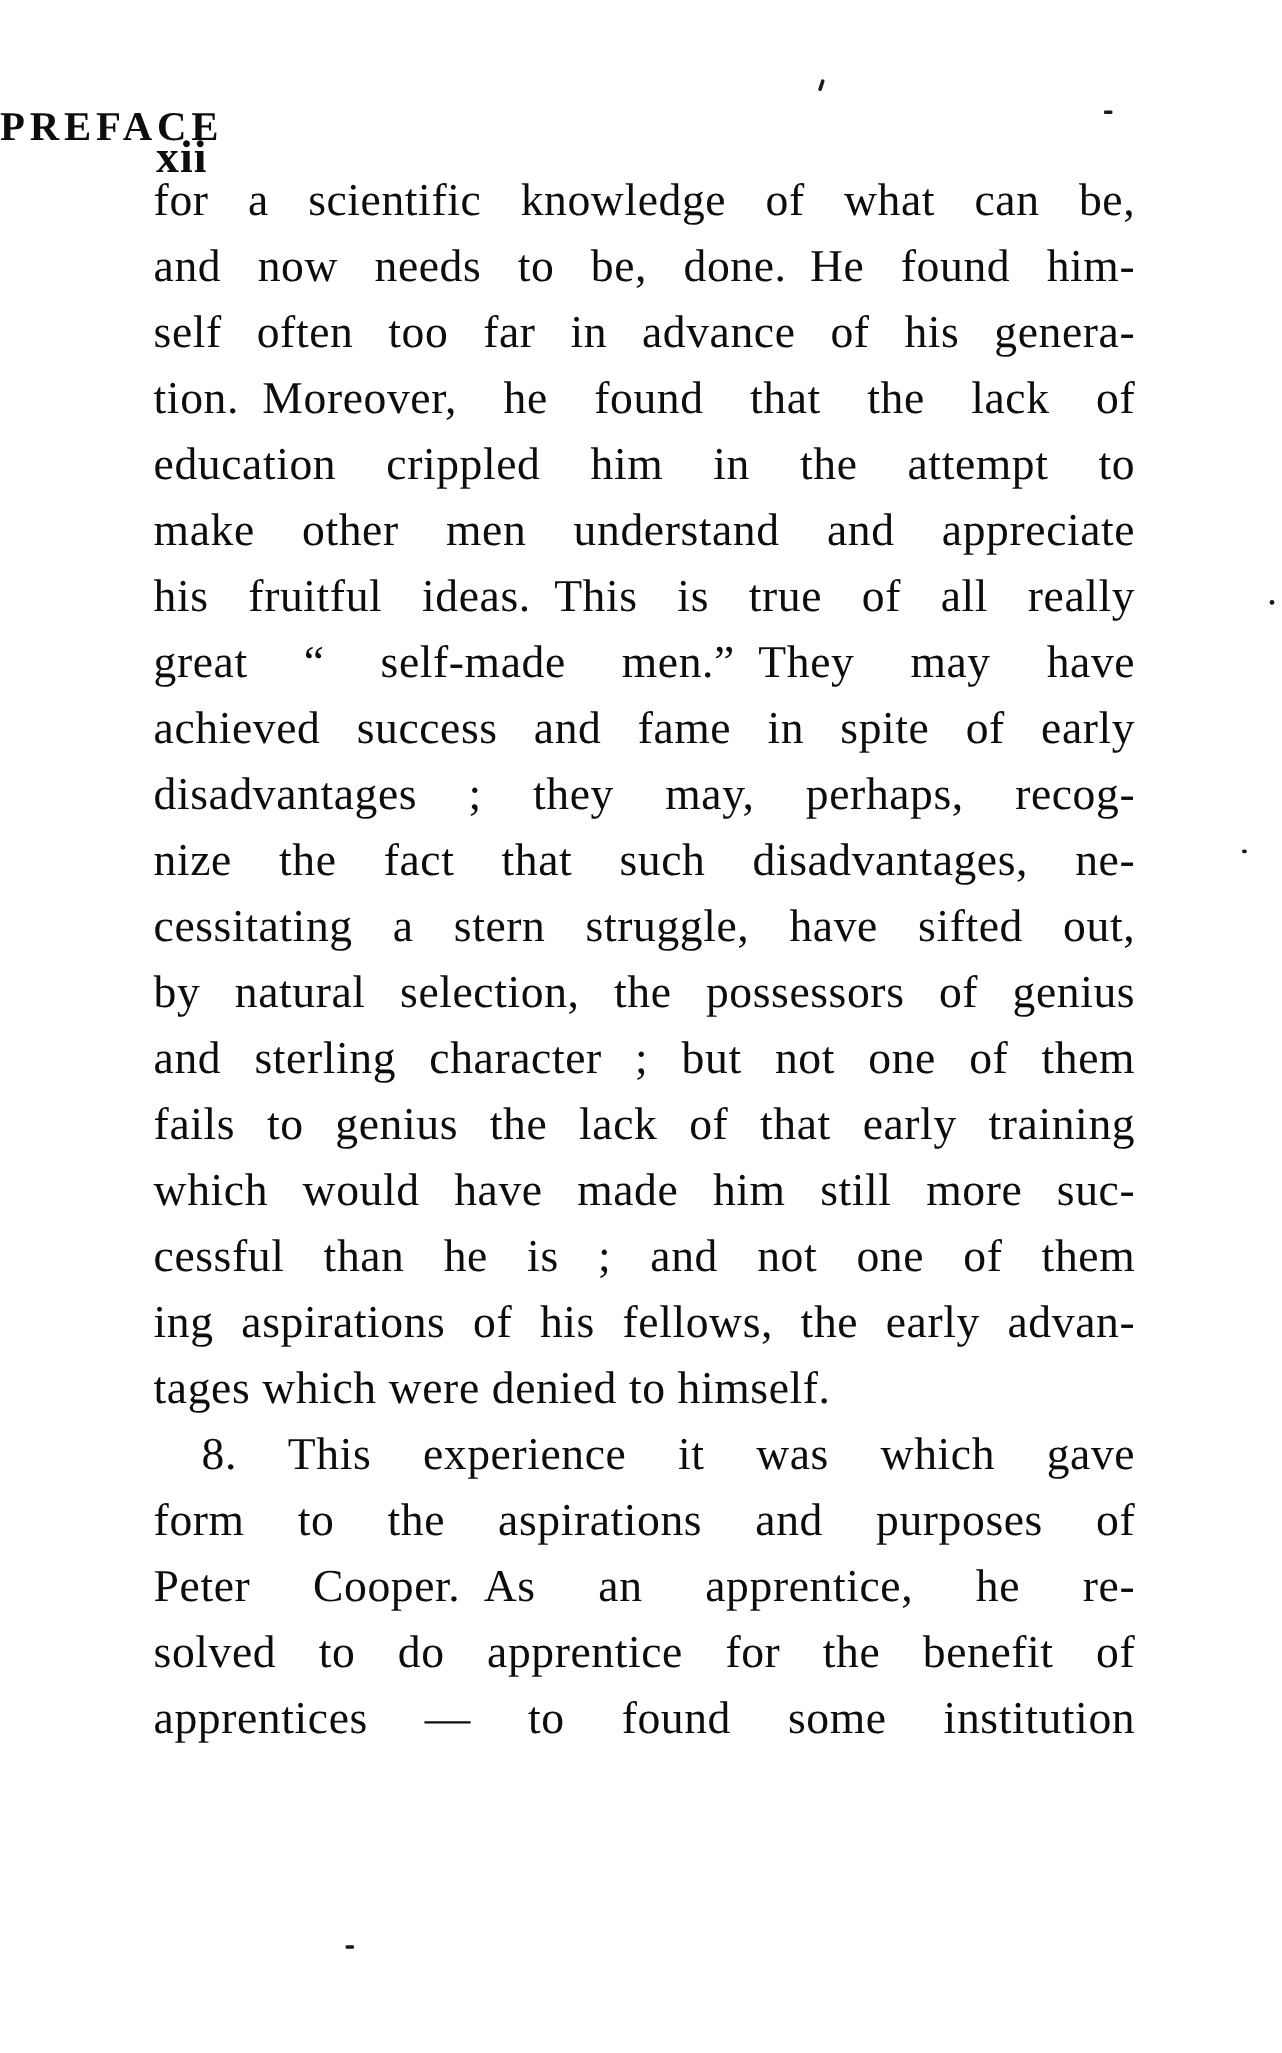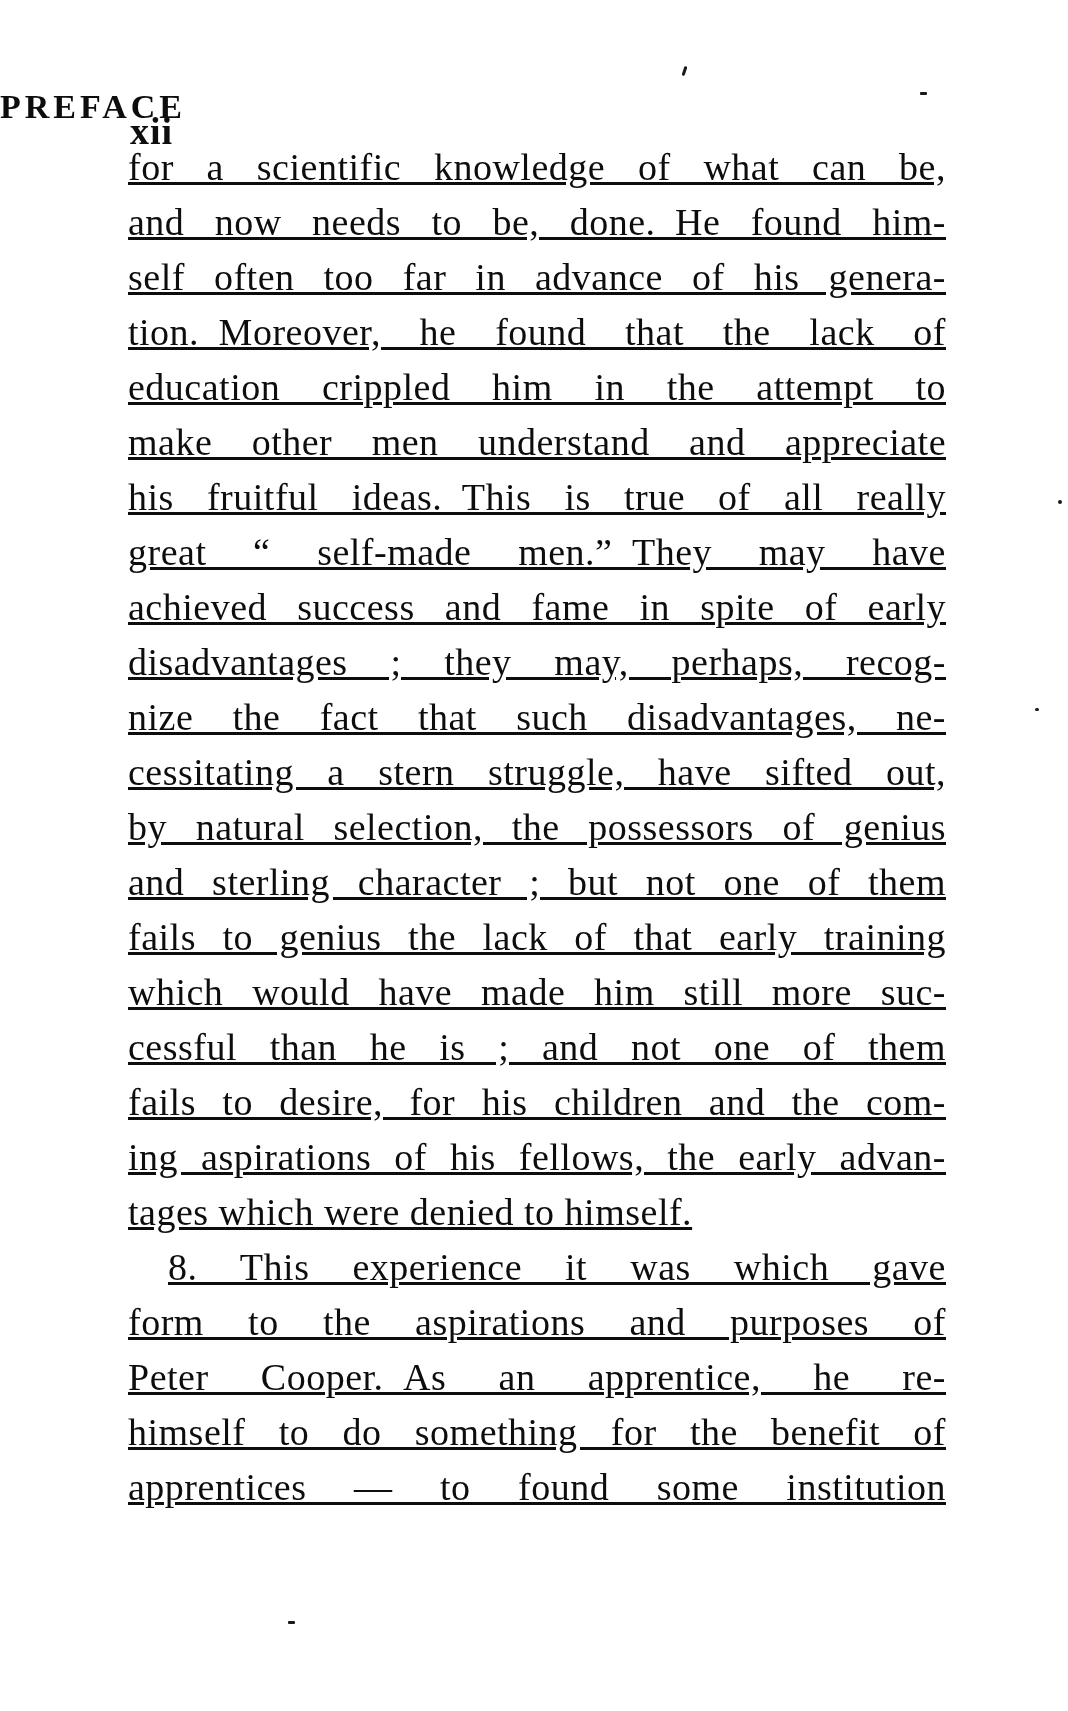--- a/index.html
+++ b/index.html
@@ -54,21 +54,20 @@
     left: 128px;
     top: 140px;
     width: 818px;
   }
   .line {
     height: 55px;
     line-height: 55px;
     font-size: 38px;
     text-align: left;
     letter-spacing: 0.5px;
-    text-decoration: underline;
   }
   .line.just {
     text-align: justify;
     text-align-last: justify;
   }
   .line.indent {
     text-indent: 40px;
   }
   
   .speck {
@@ -102,27 +101,26 @@
       <div class="line just">great “ self-made men.” They may have</div>
       <div class="line just">achieved success and fame in spite of early</div>
       <div class="line just">disadvantages ; they may, perhaps, recog-</div>
       <div class="line just">nize the fact that such disadvantages, ne-</div>
       <div class="line just">cessitating a stern struggle, have sifted out,</div>
       <div class="line just">by natural selection, the possessors of genius</div>
       <div class="line just">and sterling character ; but not one of them</div>
       <div class="line just">fails to genius the lack of that early training</div>
       <div class="line just">which would have made him still more suc-</div>
       <div class="line just">cessful than he is ; and not one of them</div>
-      <div class="line just">fails to desire, for his children and the com-</div>
       <div class="line just">ing aspirations of his fellows, the early advan-</div>
       <div class="line">tages which were denied to himself.</div>
       <div class="line just indent">8. This experience it was which gave</div>
       <div class="line just">form to the aspirations and purposes of</div>
       <div class="line just">Peter Cooper. As an apprentice, he re-</div>
-      <div class="line just">himself to do something for the benefit of</div>
+      <div class="line just">solved to do apprentice for the benefit of</div>
       <div class="line just">apprentices — to found some institution</div>
     </main>
 
   <span class="speck apostrophe"></span>
   <span class="speck dash-top"></span>
   <span class="speck dot-right1"></span>
   <span class="speck dot-right2"></span>
   <span class="speck dash-bottom"></span>
 
 </div>

